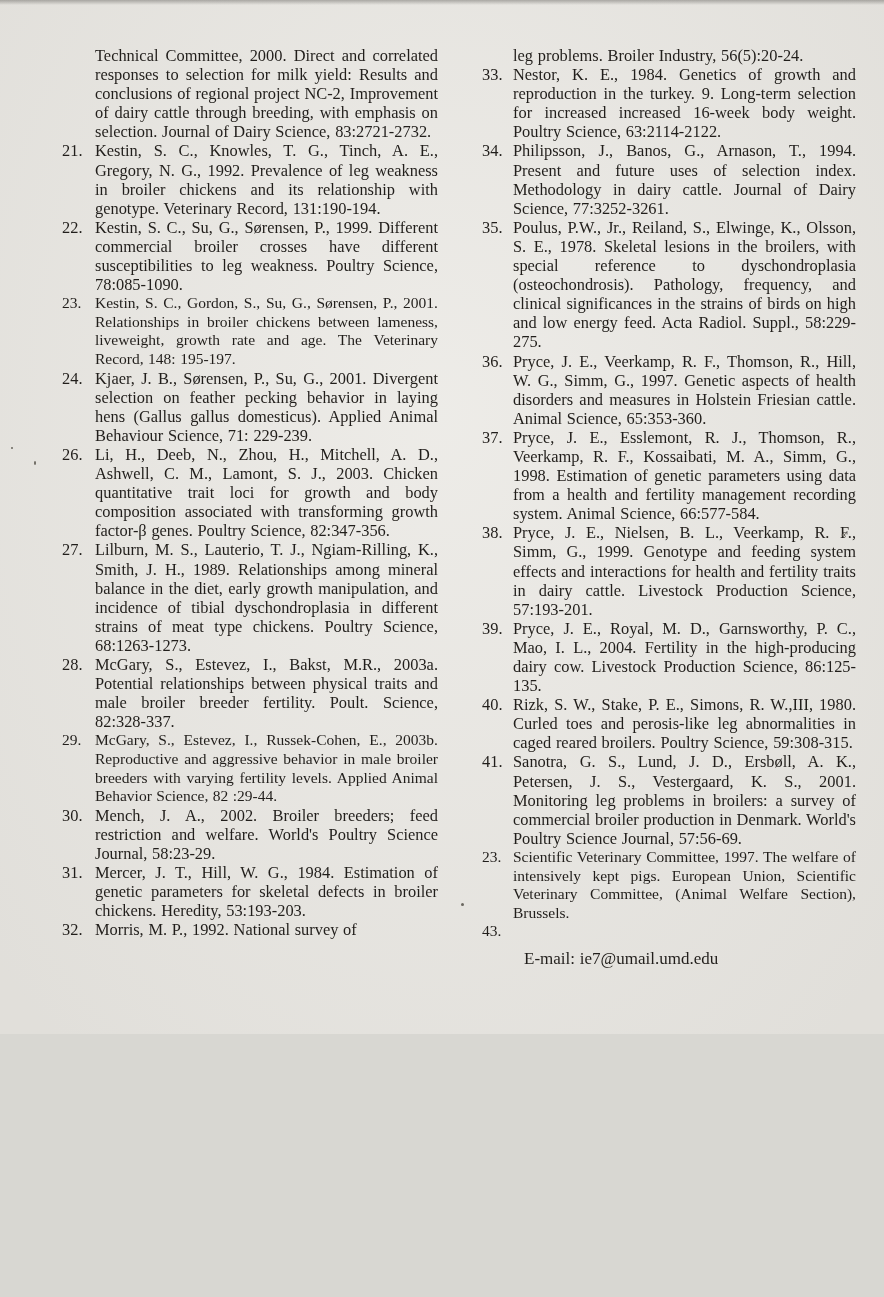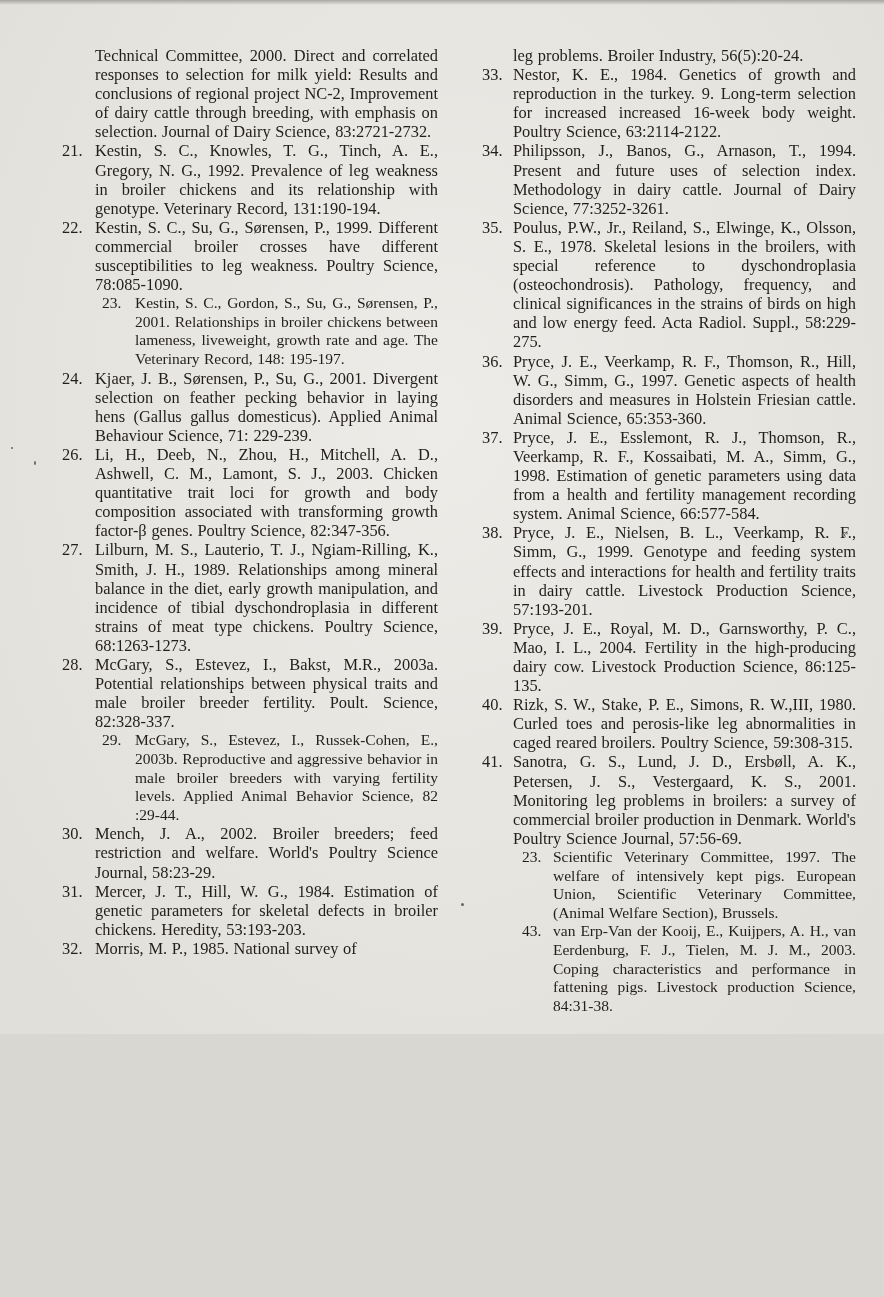--- a/index.html
+++ b/index.html
@@ -27,21 +27,21 @@
     position:absolute;top:46px;
     font-size:16.4px;line-height:19.1px;
     text-align:justify;
     word-spacing:0.6px;
   }
   .col-left{left:62px;width:376px;}
   .col-right{left:482px;width:374px;}
   .ref{position:relative;padding-left:33px;}
   .col-right .ref{padding-left:31px;}
   .ref-num{position:absolute;left:0;top:0;}
-  .ref.small{font-size:15.5px;line-height:18.6px;margin-left:40px;}
+  .ref.small{font-size:15.5px;line-height:18.6px;}
   .email-line{margin-top:27px;padding-left:6px;font-size:17px;text-align:left;margin-left:36px;}
   .page-number{
     position:absolute;left:107px;top:1243px;
     font-size:30px;letter-spacing:1px;
   }
   .footer-line{
     position:absolute;left:435px;top:1248px;
     font-size:16.6px;white-space:nowrap;
     transform:scaleX(0.985);transform-origin:left center;
   }
@@ -115,21 +115,21 @@
       <div class="ref">
     <span class="ref-num">30.</span>
     <span class="ref-text">Mench, J. A., 2002. Broiler breeders; feed restriction and welfare. World's Poultry Science Journal, 58:23-29.</span>
   </div>
       <div class="ref">
     <span class="ref-num">31.</span>
     <span class="ref-text">Mercer, J. T., Hill, W. G., 1984. Estimation of genetic parameters for skeletal defects in broiler chickens. Heredity, 53:193-203.</span>
   </div>
       <div class="ref">
     <span class="ref-num">32.</span>
-    <span class="ref-text">Morris, M. P., 1985.  National survey of</span>
+    <span class="ref-text">Morris, M. P., 1992.  National survey of</span>
   </div>
     </div>
 
   <div class="col col-right">
     <div id="col-right-refs">
         <div class="ref cont">
     <span class="ref-num"></span>
     <span class="ref-text">leg problems.  Broiler Industry, 56(5):20-24.</span>
   </div>
         <div class="ref">
@@ -167,21 +167,20 @@
         <div class="ref">
     <span class="ref-num">41.</span>
     <span class="ref-text">Sanotra, G. S., Lund, J. D., Ersbøll, A. K., Petersen, J. S., Vestergaard, K. S., 2001. Monitoring leg problems in broilers: a survey of commercial broiler production in Denmark. World's Poultry Science Journal, 57:56-69.</span>
   </div>
         <div class="ref small">
     <span class="ref-num">23.</span>
     <span class="ref-text">Scientific Veterinary Committee, 1997. The welfare of intensively kept pigs. European Union, Scientific Veterinary Committee, (Animal Welfare Section), Brussels.</span>
   </div>
         <div class="ref small">
     <span class="ref-num">43.</span>
-    <span class="ref-text">van Erp-Van der Kooij, E.,  Kuijpers, A. H., van Eerdenburg, F. J., Tielen, M. J. M., 2003. Coping characteristics and performance in fattening pigs. Livestock production Science, 84:31-38.</span>
   </div>
       </div>
     <div class="email-line">E-mail: ie7@umail.umd.edu</div>
   </div>
 
   <div class="page-number">16</div>
 
   <div class="footer-line"><span>15</span><sup>th</sup><span> International Congress on Animal Reproduction, 2004, Porto Seguro, Brazil</span></div>
 
   <span class="speck speck-a"></span>

